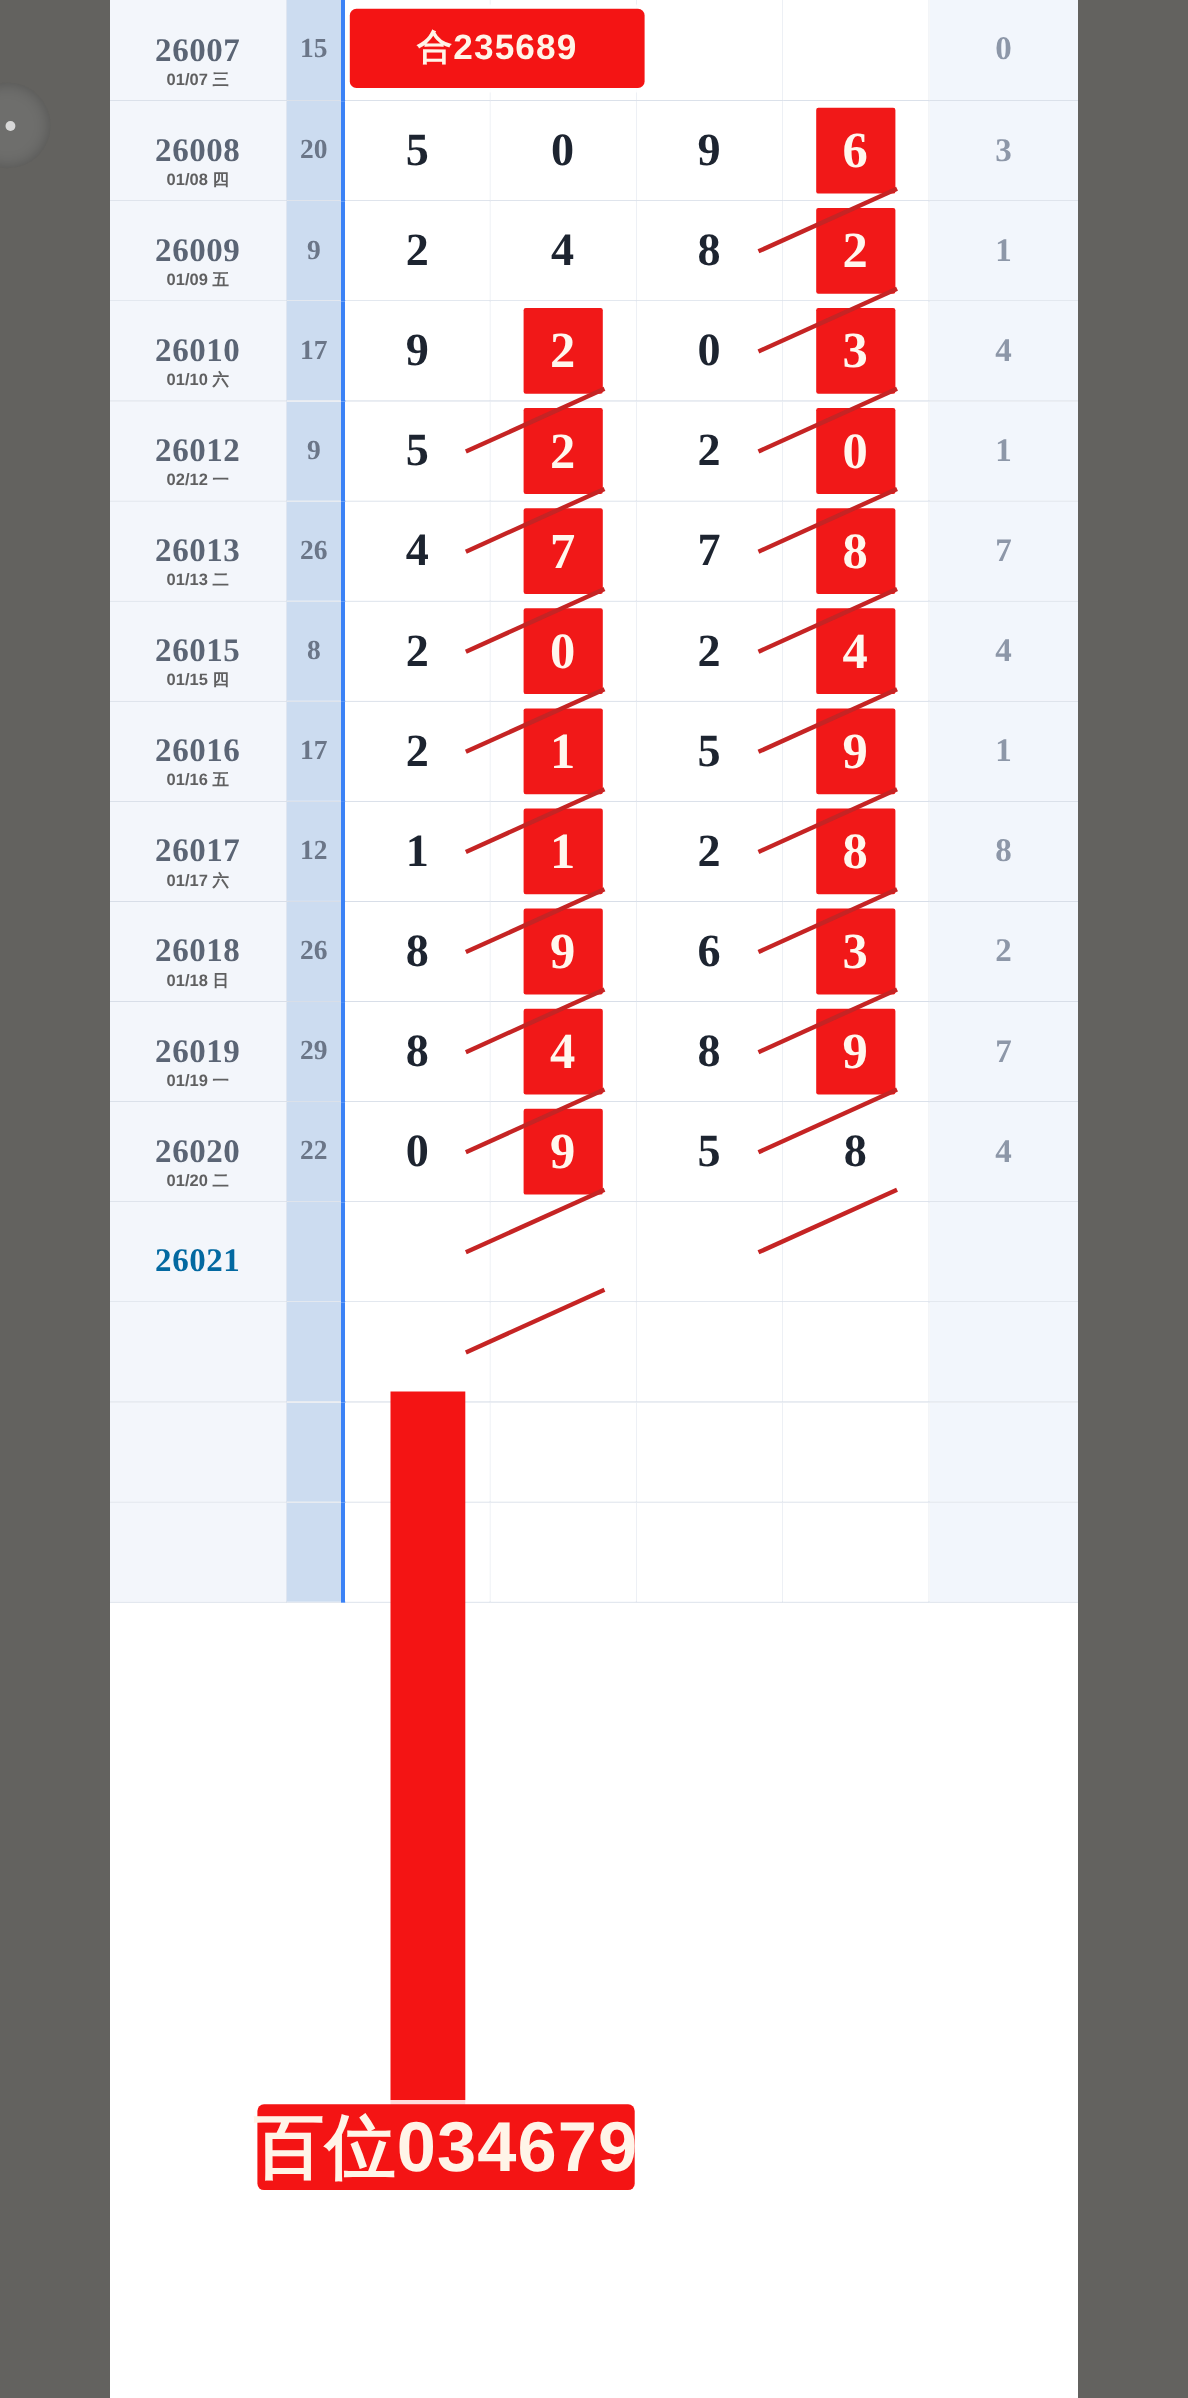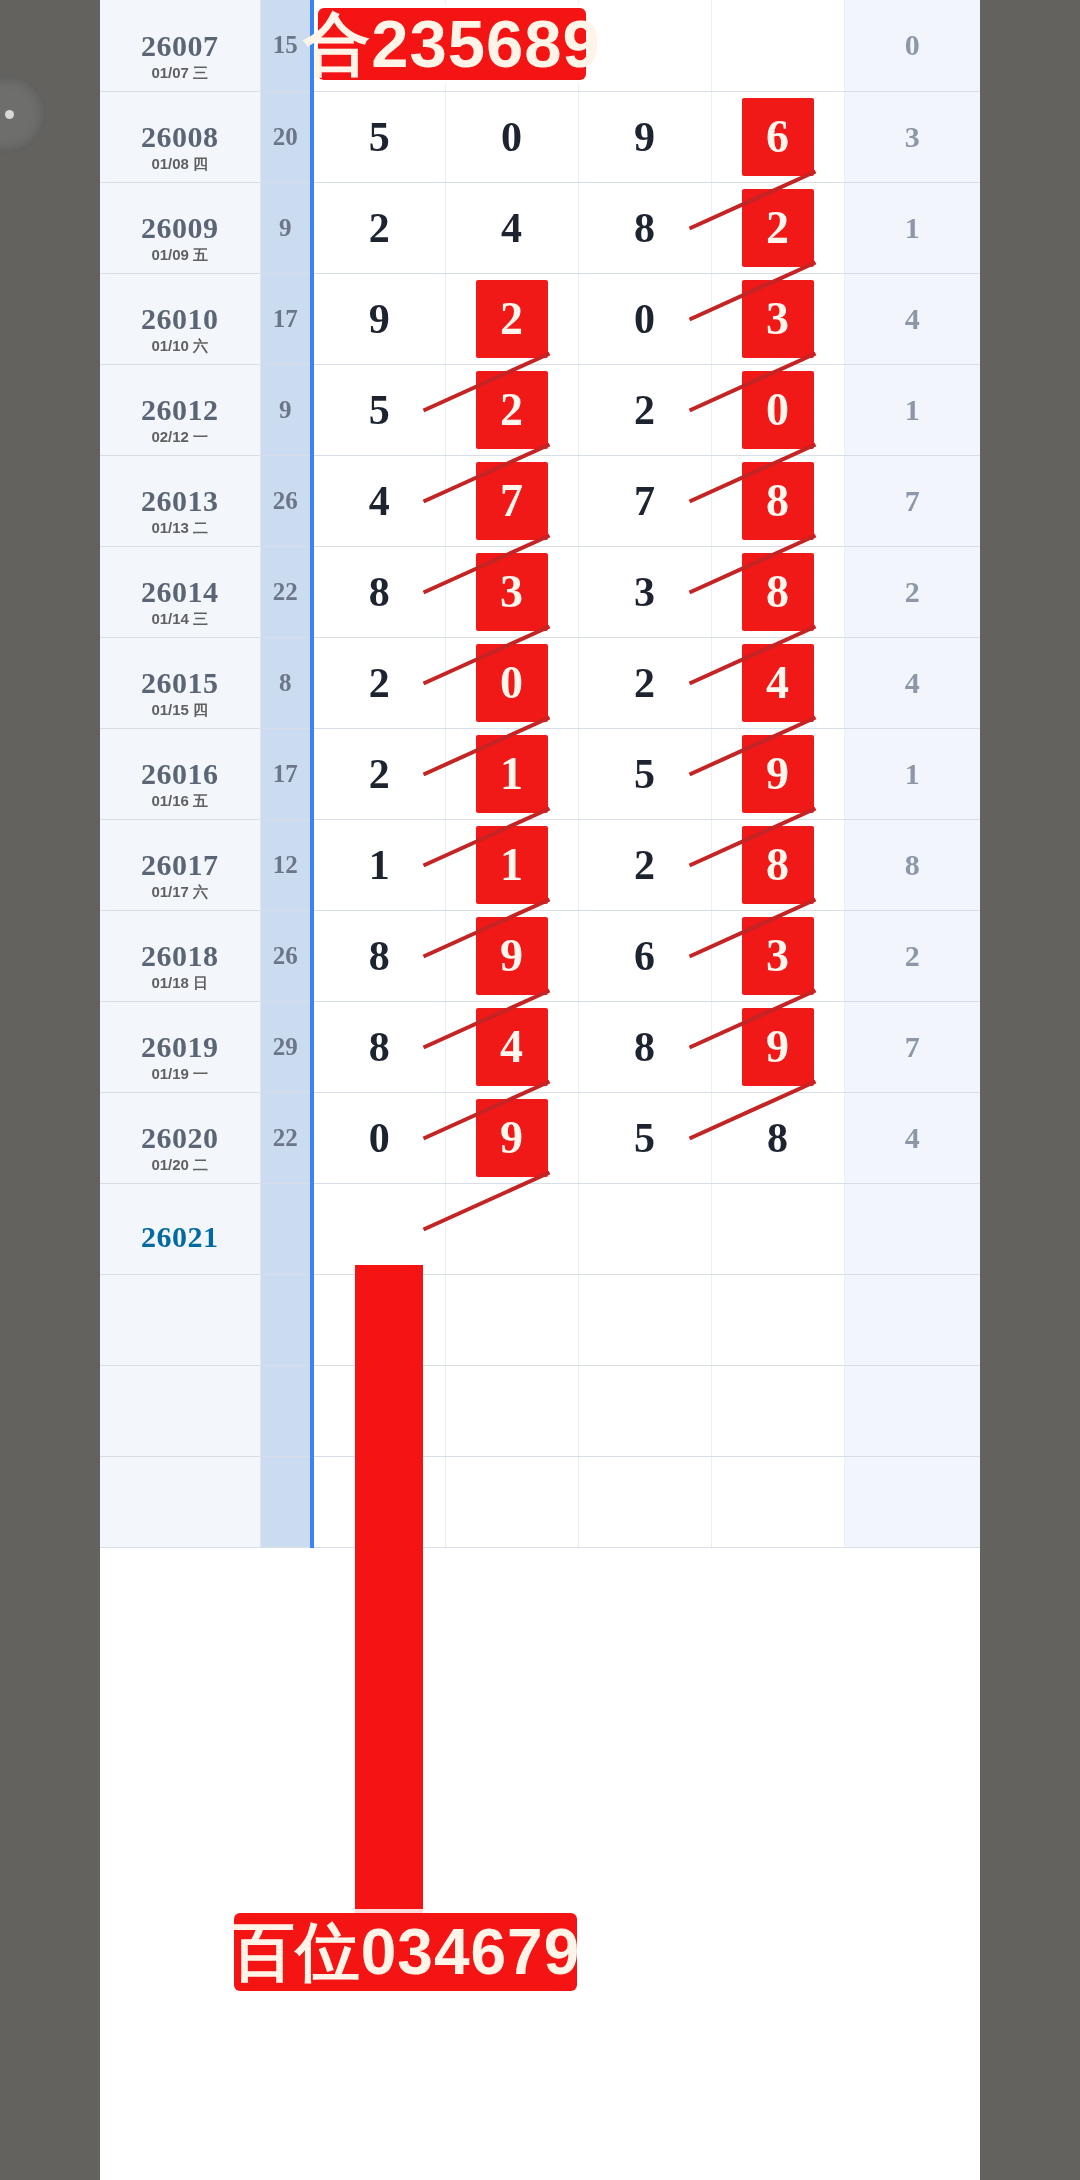--- a/index.html
+++ b/index.html
@@ -109,21 +109,21 @@
     font-weight: bold;
     border-radius: 6px;
     box-shadow: 0 0 0 4px rgba(255,255,255,0.85);
     white-space: nowrap;
     display: flex; align-items: center; justify-content: center;
     font-family: "Liberation Sans", "DejaVu Sans", sans-serif;
     letter-spacing: 1px;
   }
   #banner-top {
     left: 318px; top: 8px; width: 268px; height: 72px;
-    font-size: 67px;
+    font-size: 32px;
   }
   #banner-bottom {
     left: 234px; top: 1913px; width: 343px; height: 78px;
     font-size: 64px;
   }
   
   #stem {
     position: absolute; left: 355px; top: 1265px;
     width: 68px; height: 655px;
     background: #f41414;
@@ -212,32 +212,20 @@
             <td class="issue">
               <span class="no">26013</span>
               <span class="dt">01/13 二</span>
             </td>
             <td class="sum">26</td>
             <td class="digit">4</td>
             <td class="digit"><span class="hl">7</span></td>
             <td class="digit">7</td>
             <td class="digit"><span class="hl">8</span></td>
             <td class="tail">7</td>
-          </tr>
-          <tr>
-            <td class="issue">
-              <span class="no">26014</span>
-              <span class="dt">01/14 三</span>
-            </td>
-            <td class="sum">22</td>
-            <td class="digit">8</td>
-            <td class="digit"><span class="hl">3</span></td>
-            <td class="digit">3</td>
-            <td class="digit"><span class="hl">8</span></td>
-            <td class="tail">2</td>
           </tr>
           <tr>
             <td class="issue">
               <span class="no">26015</span>
               <span class="dt">01/15 四</span>
             </td>
             <td class="sum">8</td>
             <td class="digit">2</td>
             <td class="digit"><span class="hl">0</span></td>
             <td class="digit">2</td>

